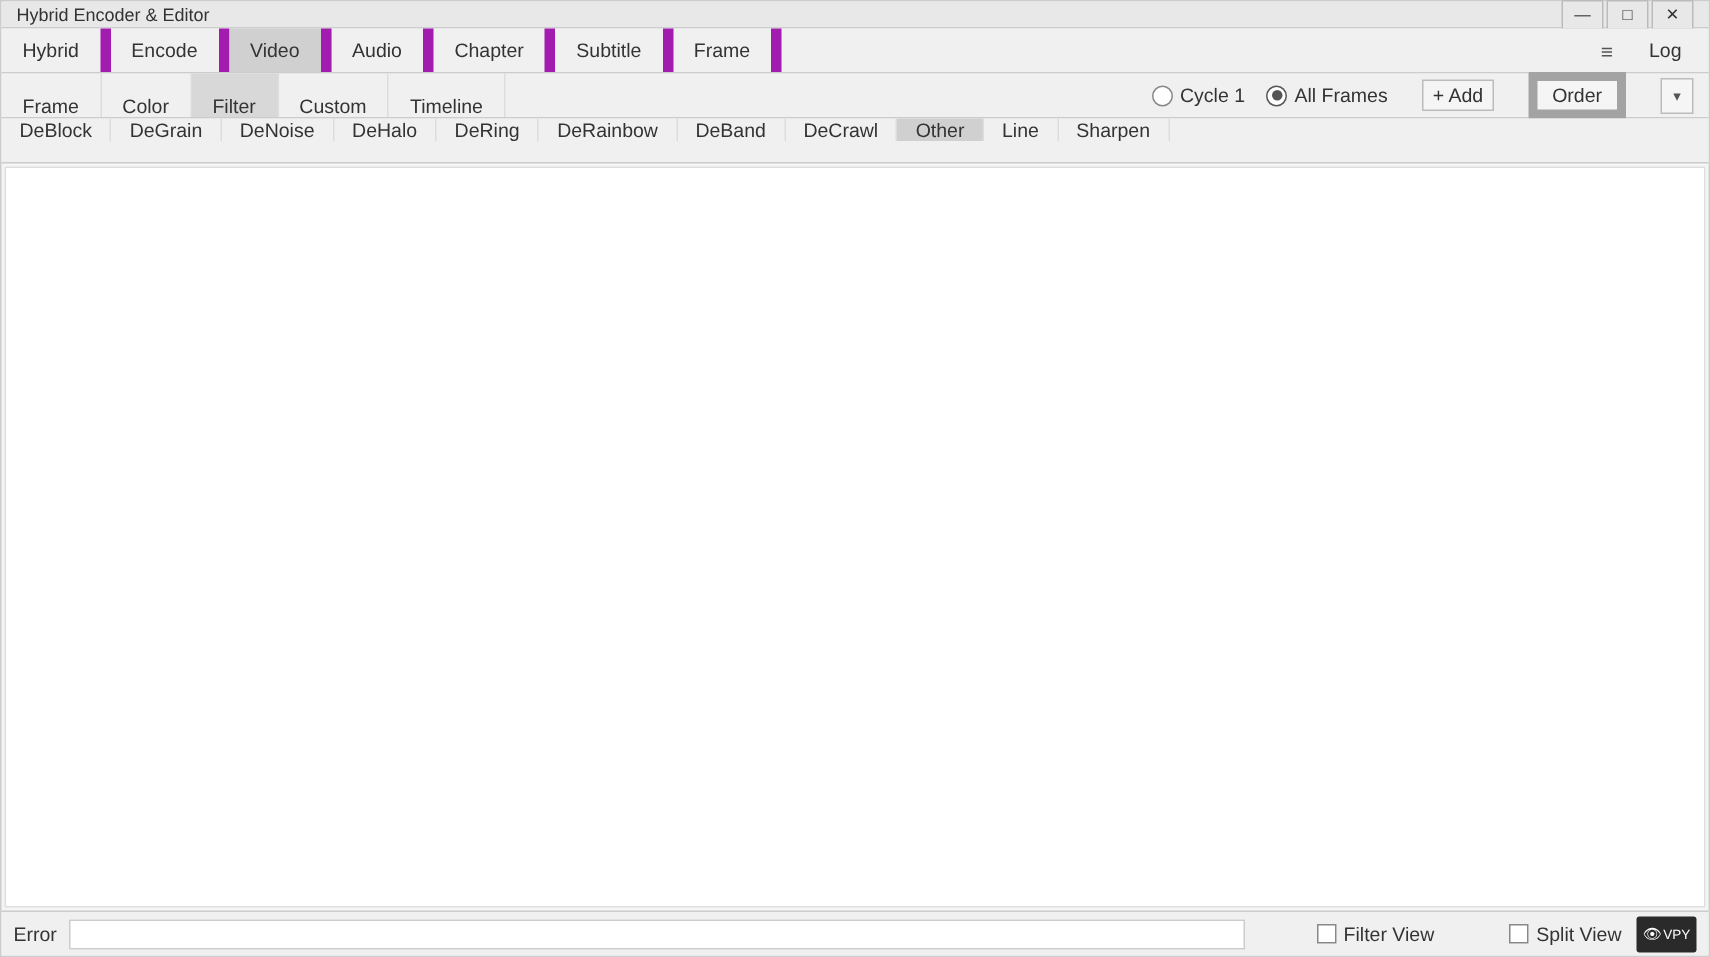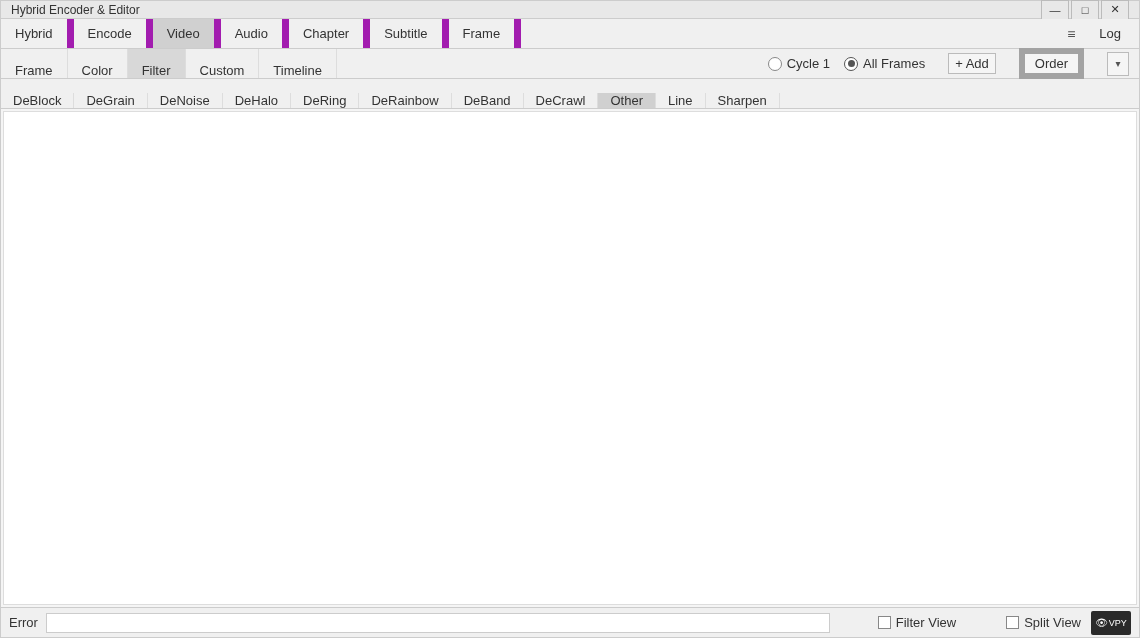--- a/index.html
+++ b/index.html
@@ -216,21 +216,21 @@
       justify-content: center;
       font-size: 10px;
       color: #555;
     }
 
     .filter-bar {
       height: 30px;
       background: #f0f0f0;
       border-bottom: 1px solid #ccc;
       display: flex;
-      align-items: flex-end;
+      align-items: flex-start;
     }
 
     .filter-item {
       padding: 0 12px;
       display: flex;
       align-items: center;
       cursor: pointer;
       color: #333;
       border-right: 1px solid #ddd;
       white-space: nowrap;

